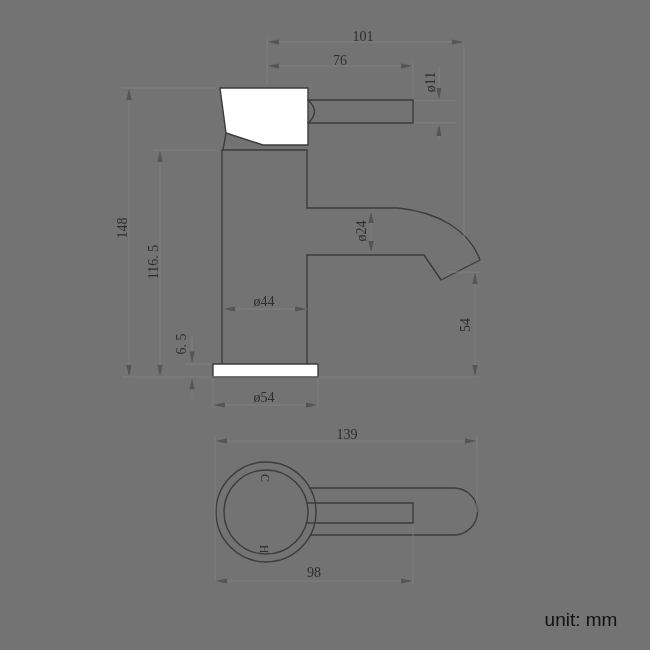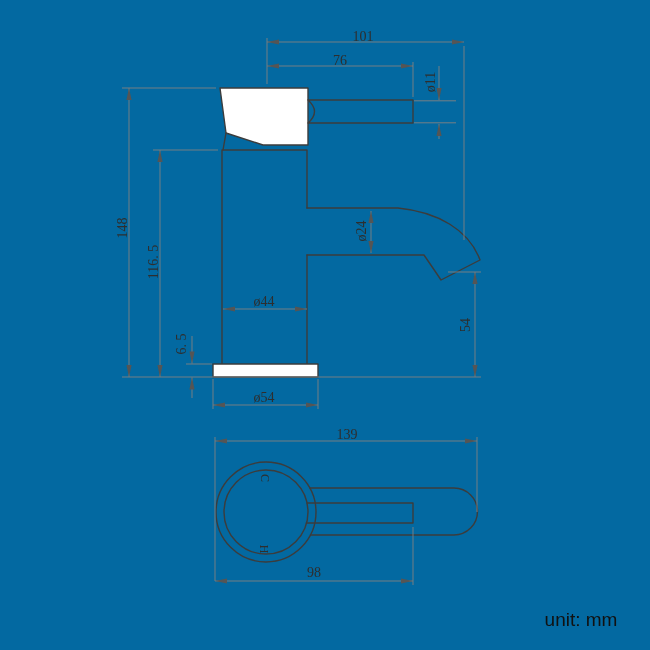--- a/index.html
+++ b/index.html
@@ -1,16 +1,16 @@
 <!DOCTYPE html>
 <html><head>
 <meta charset="utf-8">
 <style>
   html,body{margin:0;padding:0;background:#ffffff;}
-  .canvas{position:relative;width:650px;height:650px;background:#0369a1;overflow:hidden;
+  .canvas{position:relative;width:650px;height:650px;background:#737373;overflow:hidden;
           font-family:"Liberation Serif", serif;}
   svg{position:absolute;left:0;top:0;}
   .obj{stroke:#3c3c3c;stroke-width:1.4;fill:none;stroke-linejoin:round;stroke-linecap:round;}
   .objfill{stroke:#3c3c3c;stroke-width:1.4;fill:#ffffff;stroke-linejoin:round;}
   .dim{stroke:#828282;stroke-width:0.9;fill:none;}
   .dimtext{font-family:"Liberation Serif", serif;font-size:14px;fill:#2e2e2e;
            text-anchor:middle;dominant-baseline:central;}
   .marktext{font-family:"Liberation Serif", serif;font-size:12px;fill:#2e2e2e;
             text-anchor:middle;dominant-baseline:central;}
   .unittext{font-family:"Liberation Sans", sans-serif;font-size:19px;fill:#111111;

